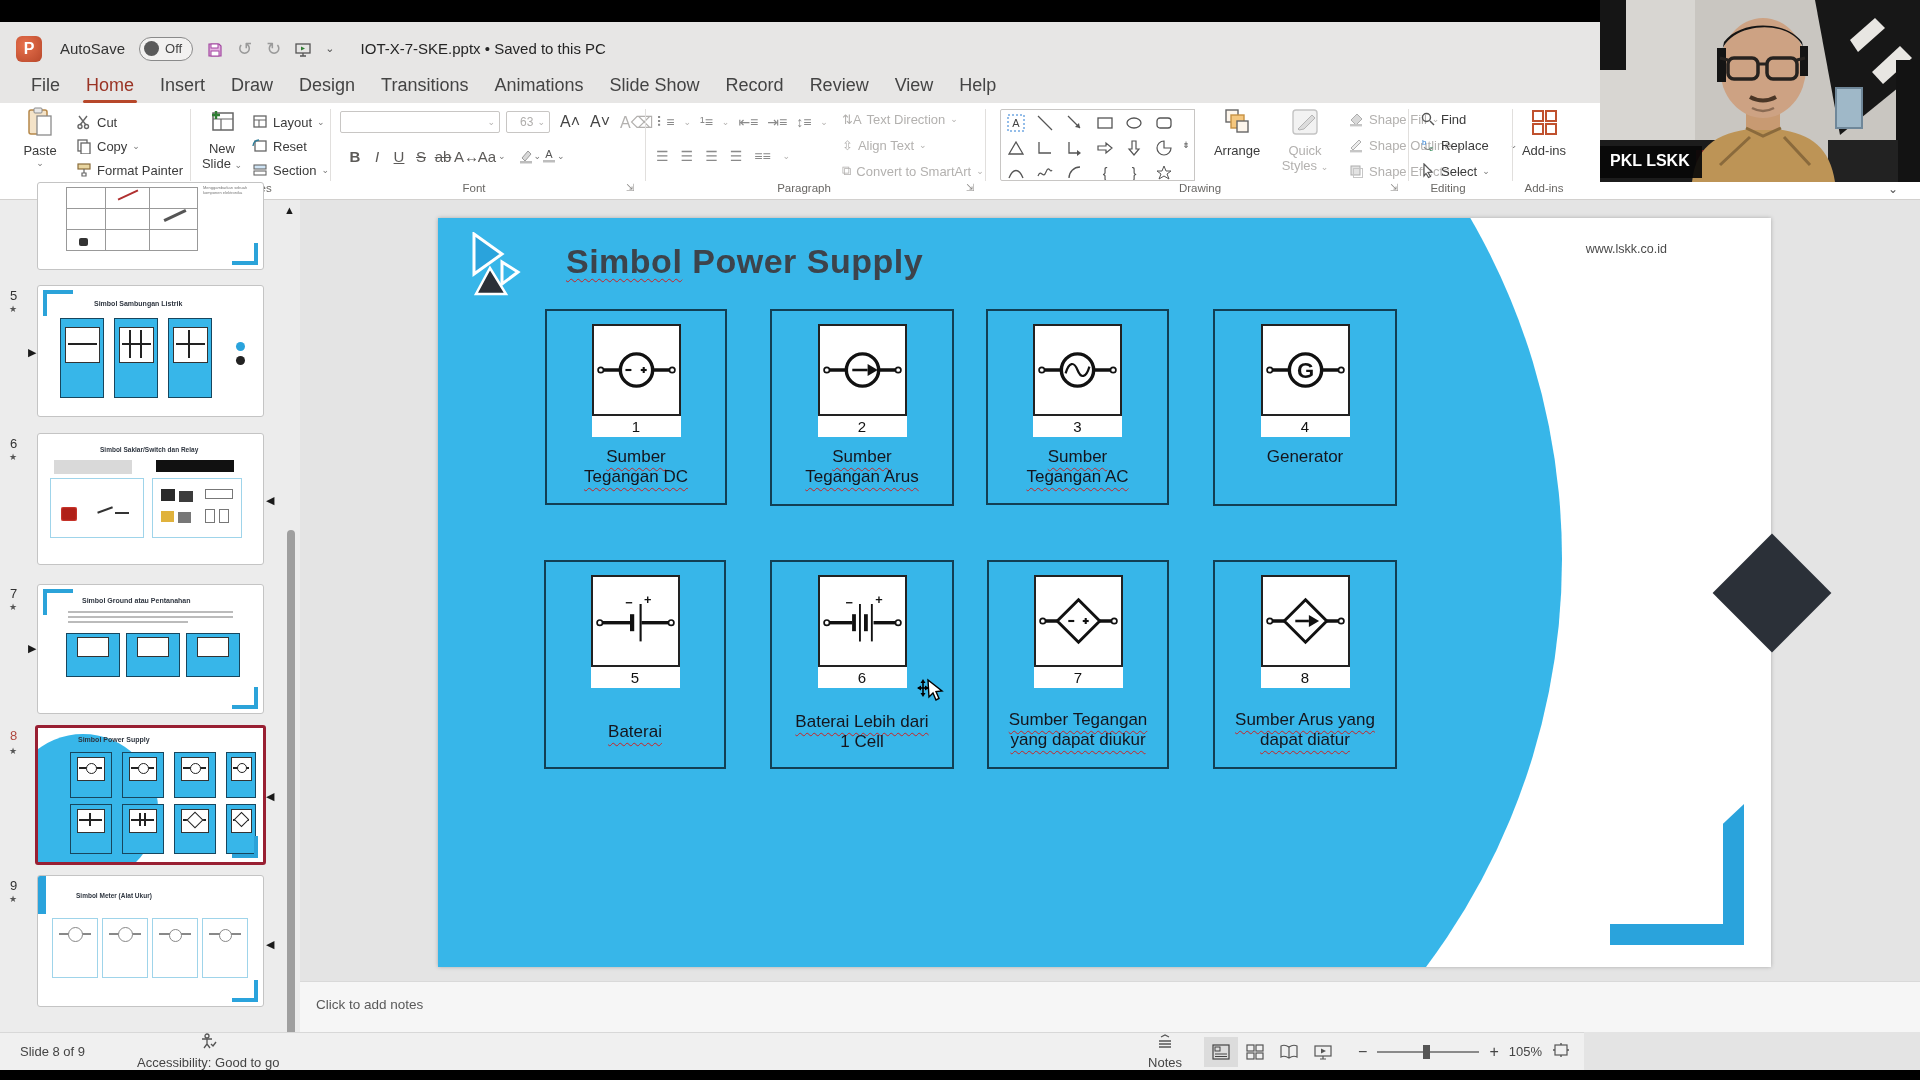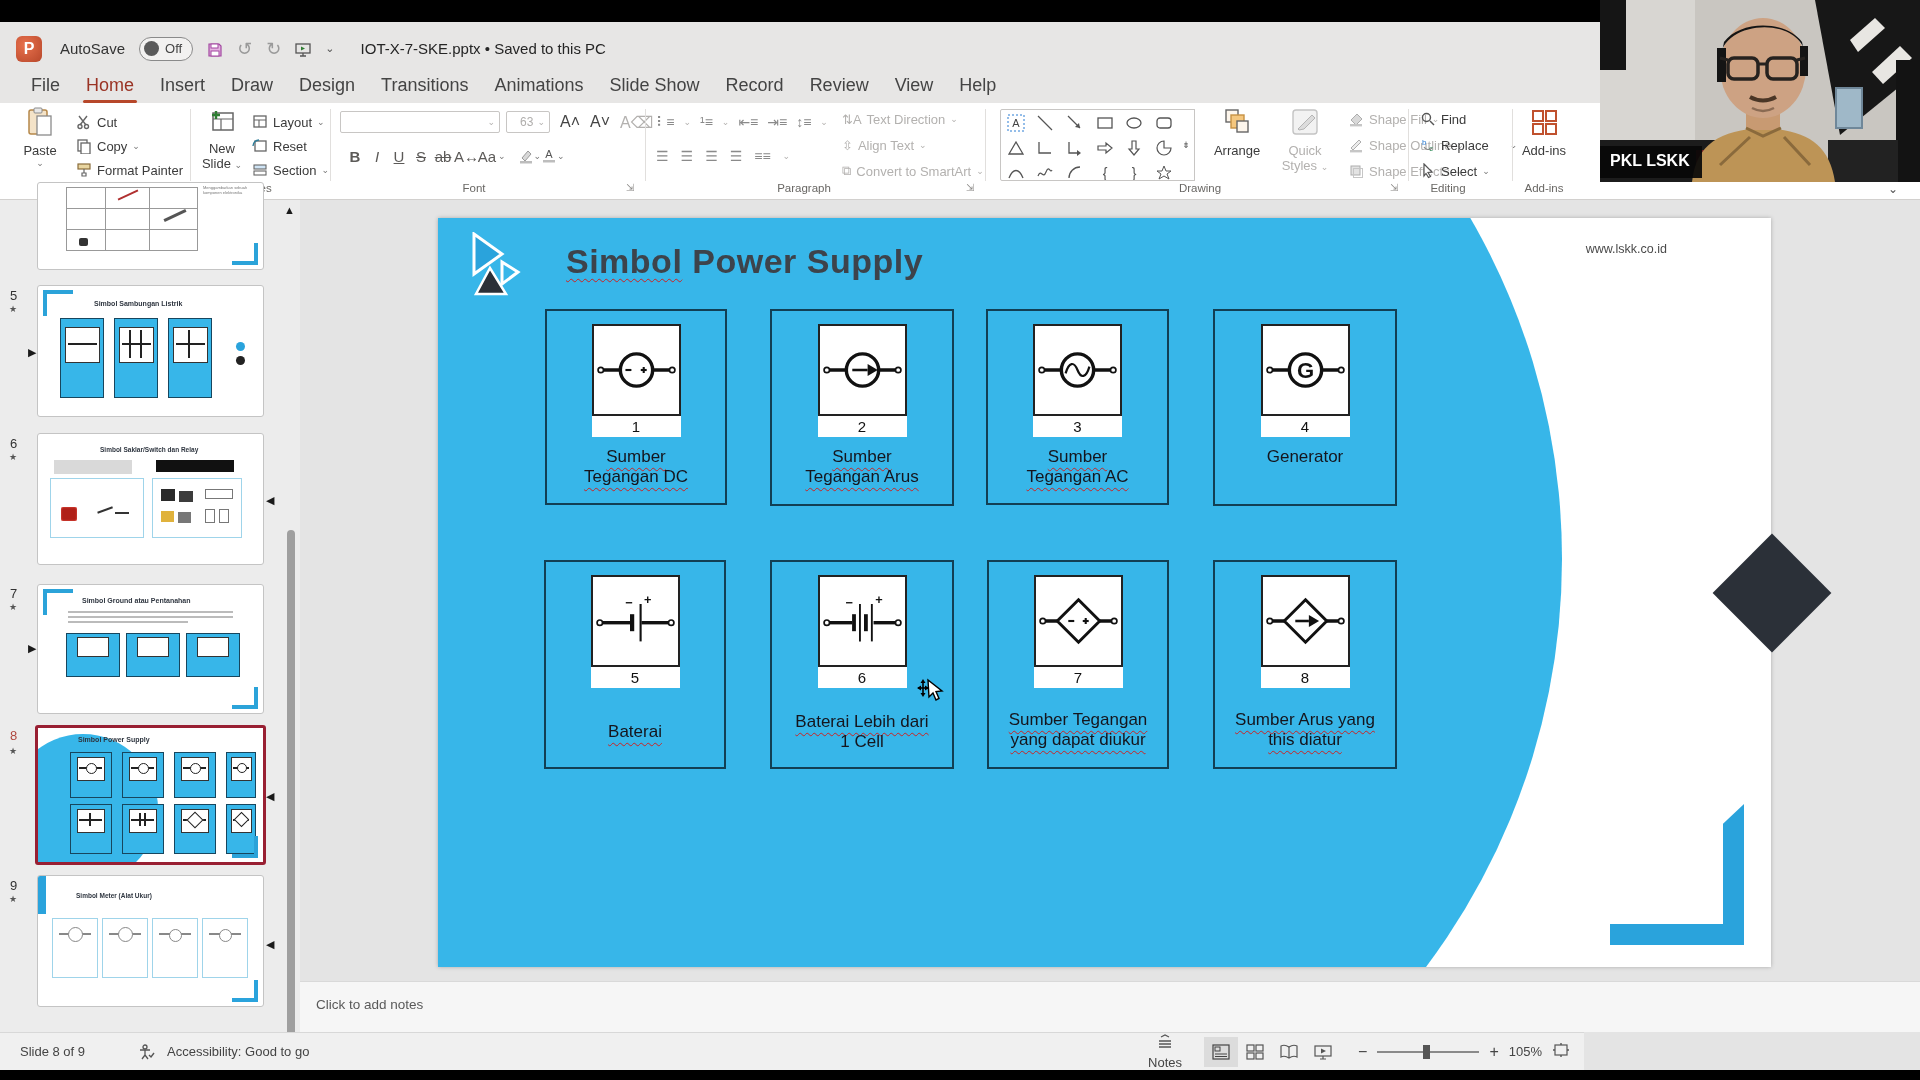--- a/index.html
+++ b/index.html
@@ -778,21 +778,21 @@
               <line x1="38" y1="32" x2="54" y2="32" stroke="#111" stroke-width="3"></line>
               <path d="M54 25l12 7-12 7z" fill="#111"></path>
               <circle cx="8" cy="32" r="3.2" fill="#fff" stroke="#111" stroke-width="2"></circle>
               <circle cx="92" cy="32" r="3.2" fill="#fff" stroke="#111" stroke-width="2"></circle>
             </svg>
       </div>
           <div class="symnum">8</div>
         </div>
       <div class="cardlabel" style="margin-top:22px;">
           <div class="misspell">Sumber Arus yang</div>
-          <div class="misspell">this diatur</div>
+          <div class="misspell">dapat diatur</div>
         </div>
     </div>
 
     <div id="cbr-v"></div>
     <div id="cbr-h"></div>
   </div>
 
   <div class="abs" id="diamond"></div>
 
   <svg class="abs" style="left:916px;top:676px;" width="34" height="32" viewBox="0 0 34 32">
@@ -803,21 +803,21 @@
       </g>
     <path d="M7 3l2.5 4h-5zM7 21l2.5-4h-5zM1 12l4-2.5v5zM13 12l-4-2.5v5z" fill="#000"></path>
   </svg>
 
   <div class="abs" id="notespane">
     <div id="notestext">Click to add notes</div>
   </div>
 
   <div class="abs" id="statusbar">
     <span style="margin-left:20px;">Slide 8 of 9</span>
-    <span style="margin-left:52px;display:flex;align-items:center;gap:12px;">
+    <span style="margin-left:52px;display:flex;align-items:center;gap:6px;flex-direction:column;">
       <svg class="sbicon" viewBox="0 0 18 16">
           <circle cx="8" cy="3" r="2" fill="none" stroke="#555" stroke-width="1.3"></circle>
           <path d="M3 6h10M8 6v5M8 11l-3 4M8 11l3 4" stroke="#555" stroke-width="1.3" fill="none"></path>
           <path d="M12 11l2 2 3-4" stroke="#555" stroke-width="1.4" fill="none"></path>
         </svg>
       <span>Accessibility: Good to go</span>
     </span>
     <span style="margin-left:auto;display:flex;align-items:center;gap:5px;flex-direction:column;">
       <svg class="sbicon" viewBox="0 0 18 16">
           <path d="M9 2l4 3-4 3" fill="none" stroke="#555" stroke-width="0"></path>

